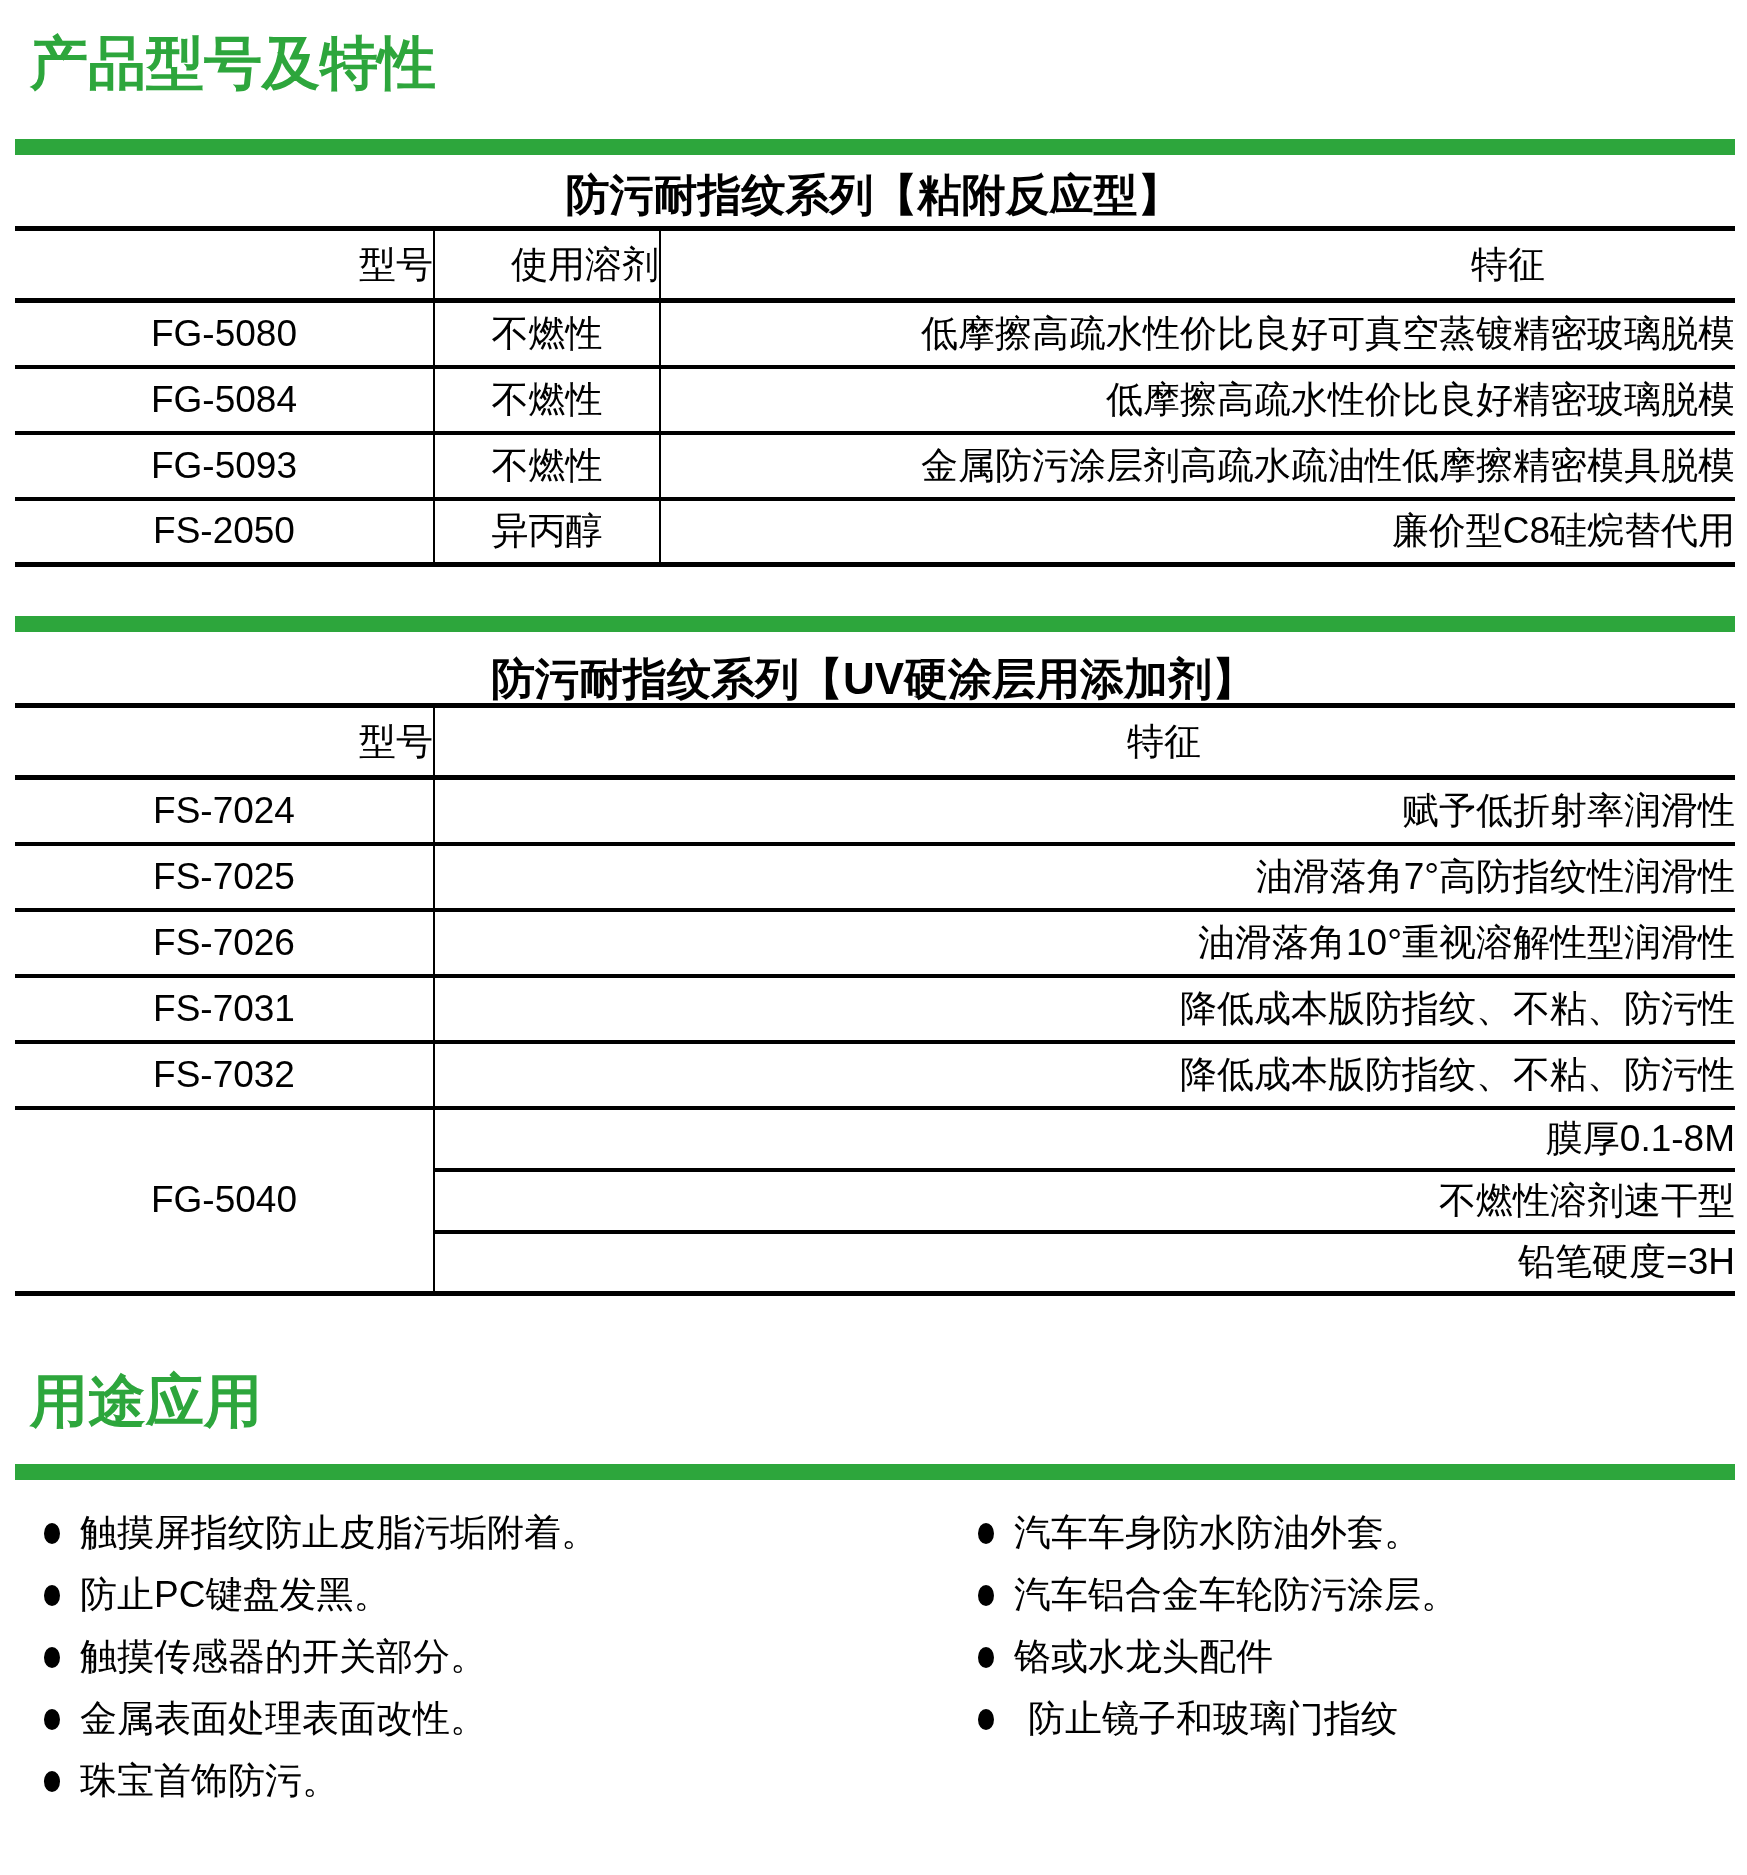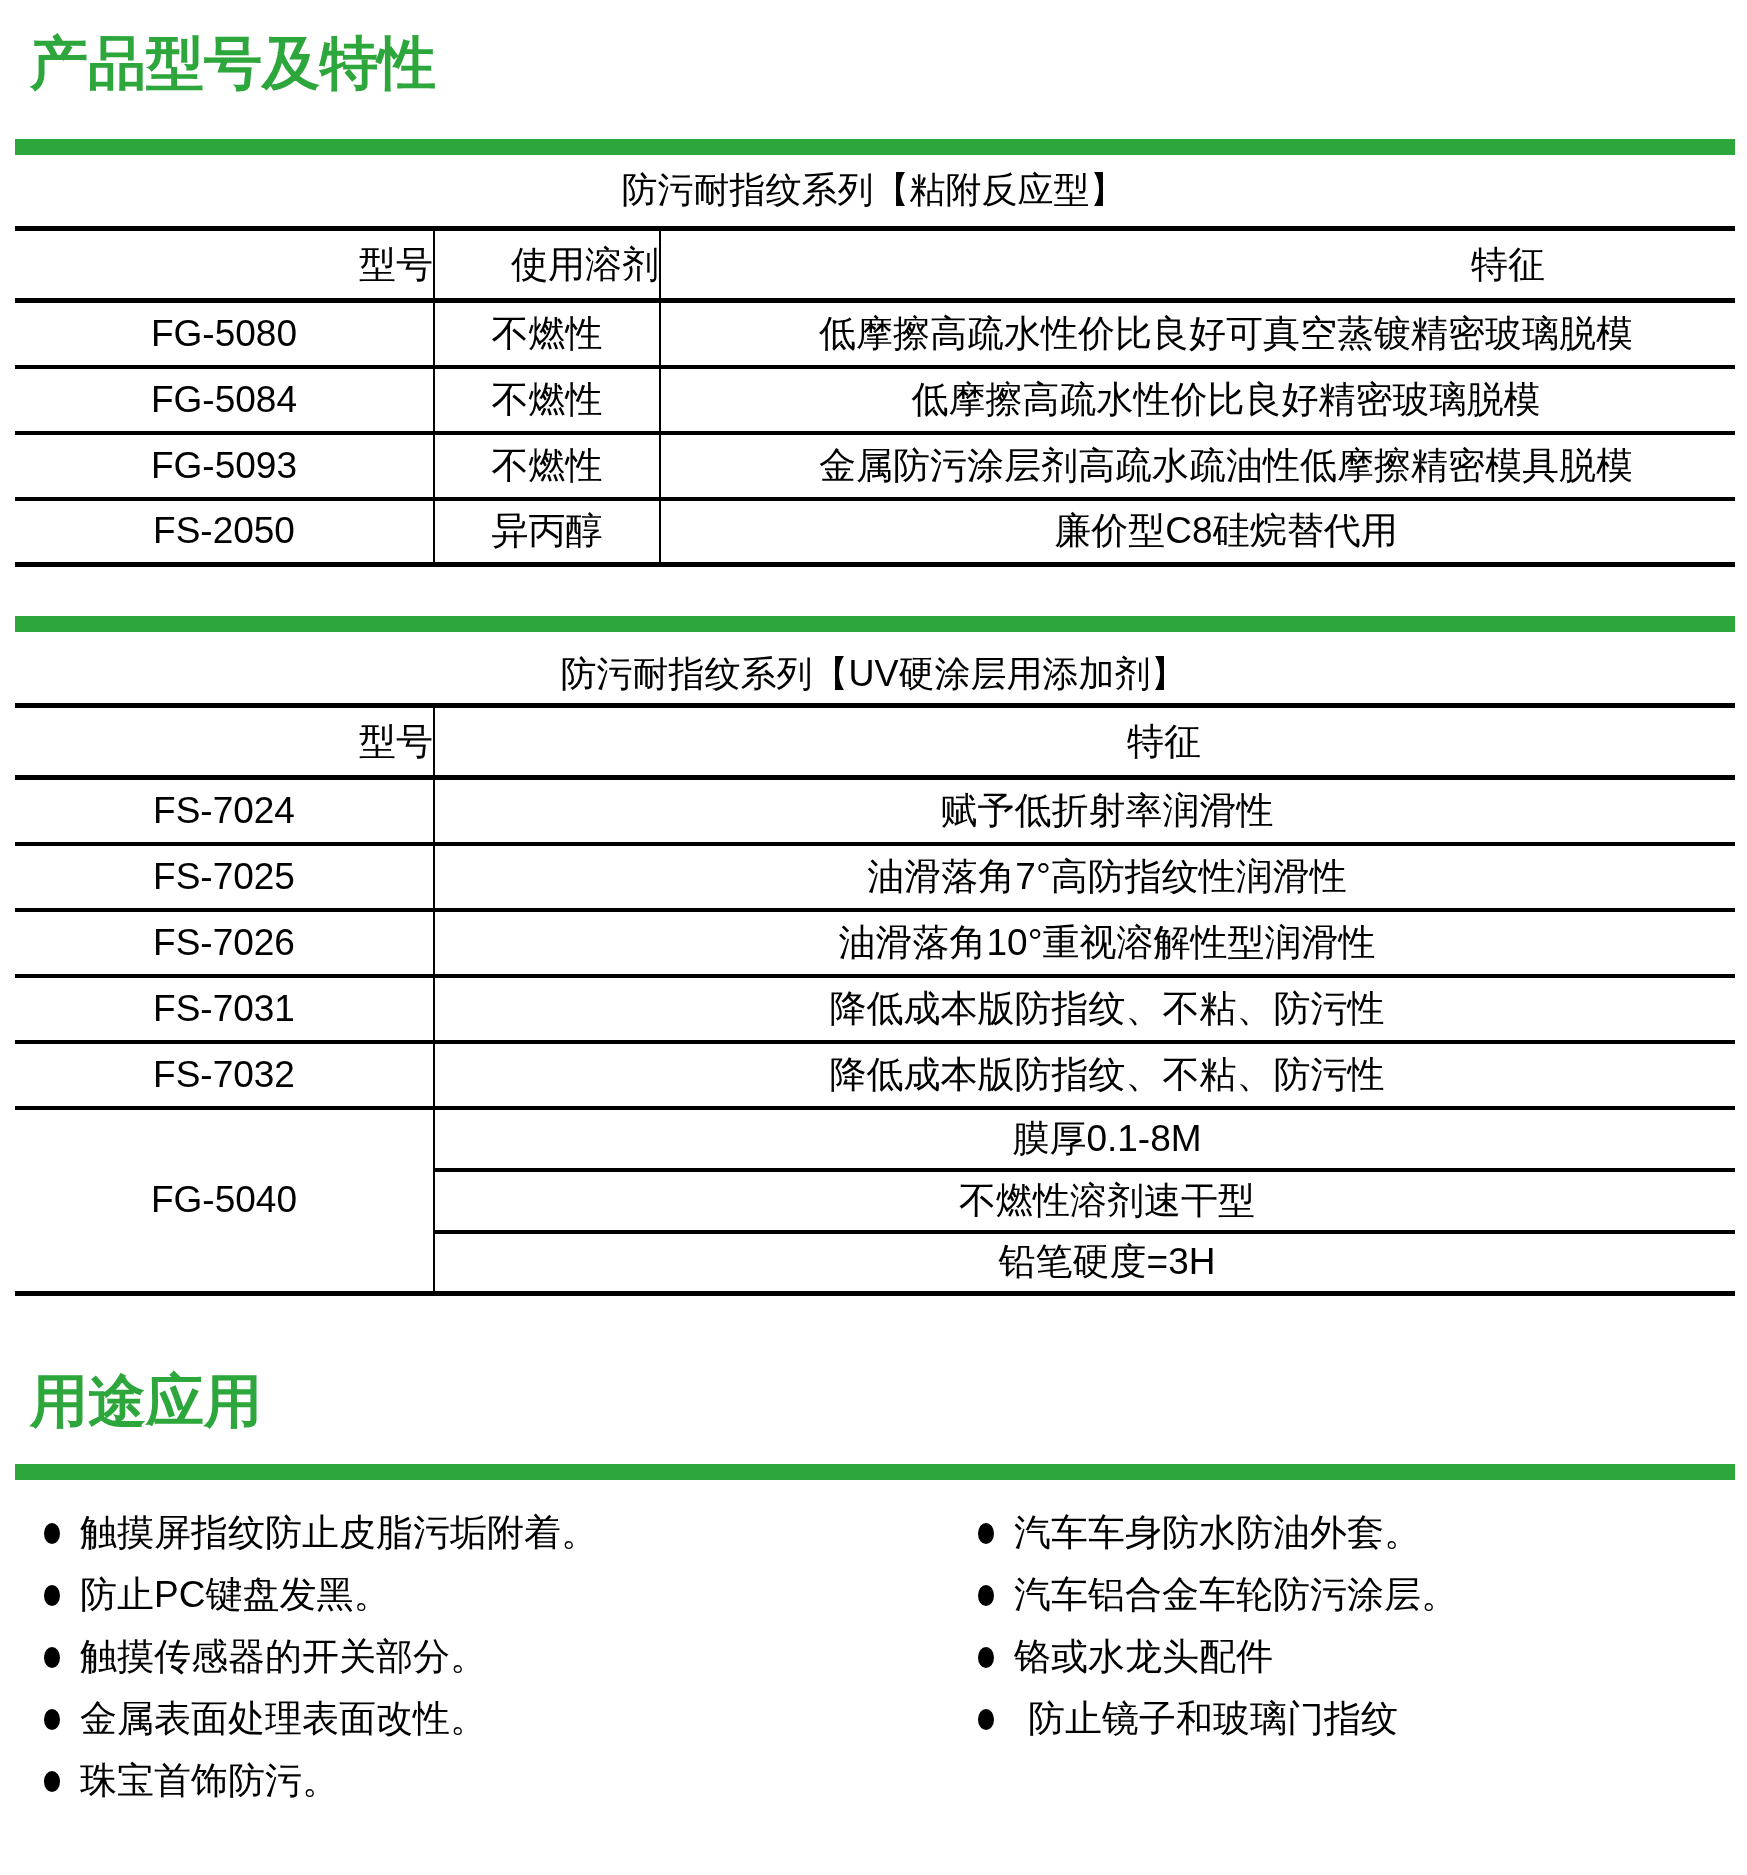--- a/index.html
+++ b/index.html
@@ -23,21 +23,21 @@
   .h1-apps     { top: 1368px; }
   .bar {
     position: absolute; left: 15px; width: 1720px; height: 16px;
     background: var(--green);
   }
   .bar1 { top: 139px; }
   .bar2 { top: 616px; }
   .bar3 { top: 1464px; }
   .tbl-title {
     position: absolute; left: 0; width: 100%;
-    text-align: center; font-size: 36px; font-weight: 400;
+    text-align: center; font-size: 44px; font-weight: 700;
     color: var(--ink);
   }
   .tbl-title.t1 { top: 166px; }
   .tbl-title.t2 { top: 650px; }
 
   table.ptable {
     position: absolute; left: 15px;
     width: 1720px; table-layout: fixed;
     border-collapse: collapse;
     border-top: 5px solid var(--ink);
@@ -52,21 +52,21 @@
     padding: 0; font-weight: normal; text-align: center;
     vertical-align: middle;
     border-bottom: 4px solid var(--ink);
   }
   .ptable thead th { border-bottom: 5px solid var(--ink); text-align: right; }
   .ptable thead tr { height: 72px; }
   .tbl1 tbody tr { height: 66px; }
   .tbl2 tbody tr { height: 66px; }
   .tbl2 tbody tr.sub { height: 62px; }
   .c-solvent, .c-feature { border-left: 2px solid var(--ink); }
-  .ptable td.c-feature { text-align: center; padding-left: 56px; }
+  .ptable td.c-feature { text-align: right; padding-left: 56px; }
   .tbl2 td.c-feature   { padding-left: 44px; }
   .tbl1 th.c-feature   { padding-right: 190px; }
   .tbl2 th.c-feature   { padding-right: 534px; }
 
   .apps { position: absolute; top: 1502px; }
   .apps-left  { left: 44px; }
   .apps-right { left: 978px; }
   .apps ul { list-style: none; margin: 0; padding: 0; }
   .apps li {
     display: flex; align-items: center;

